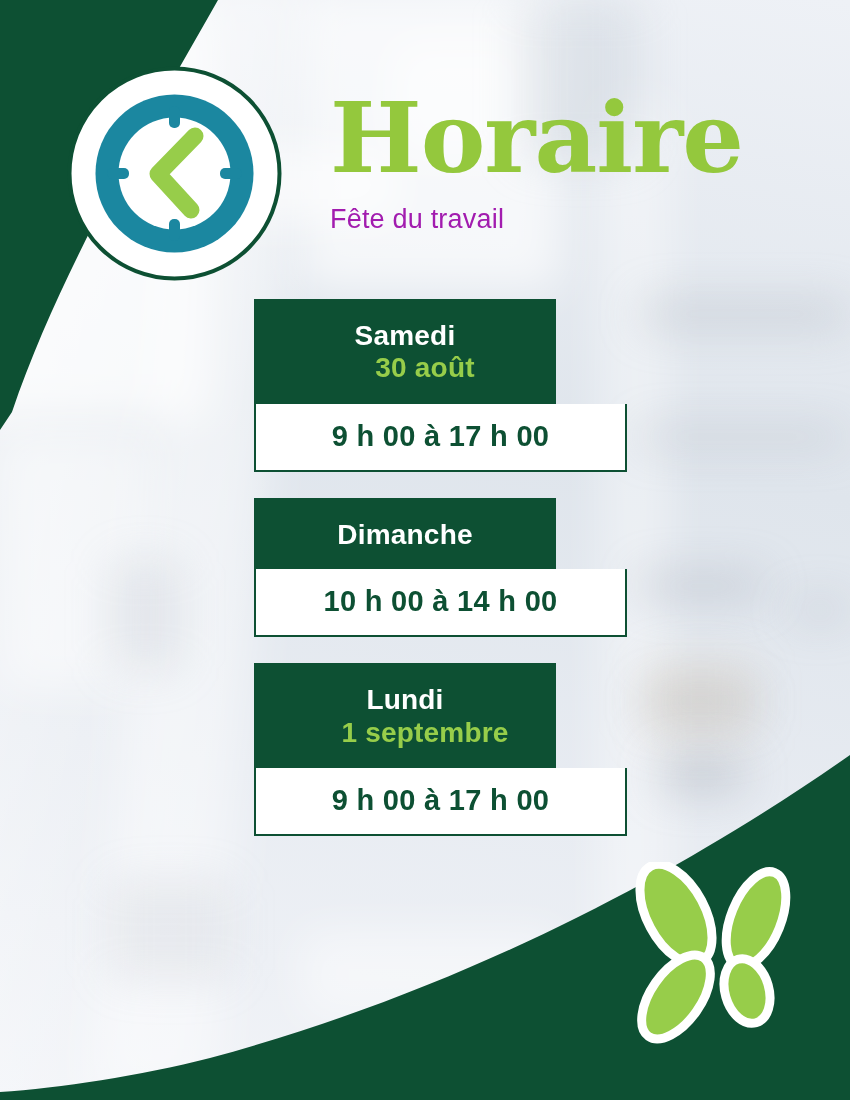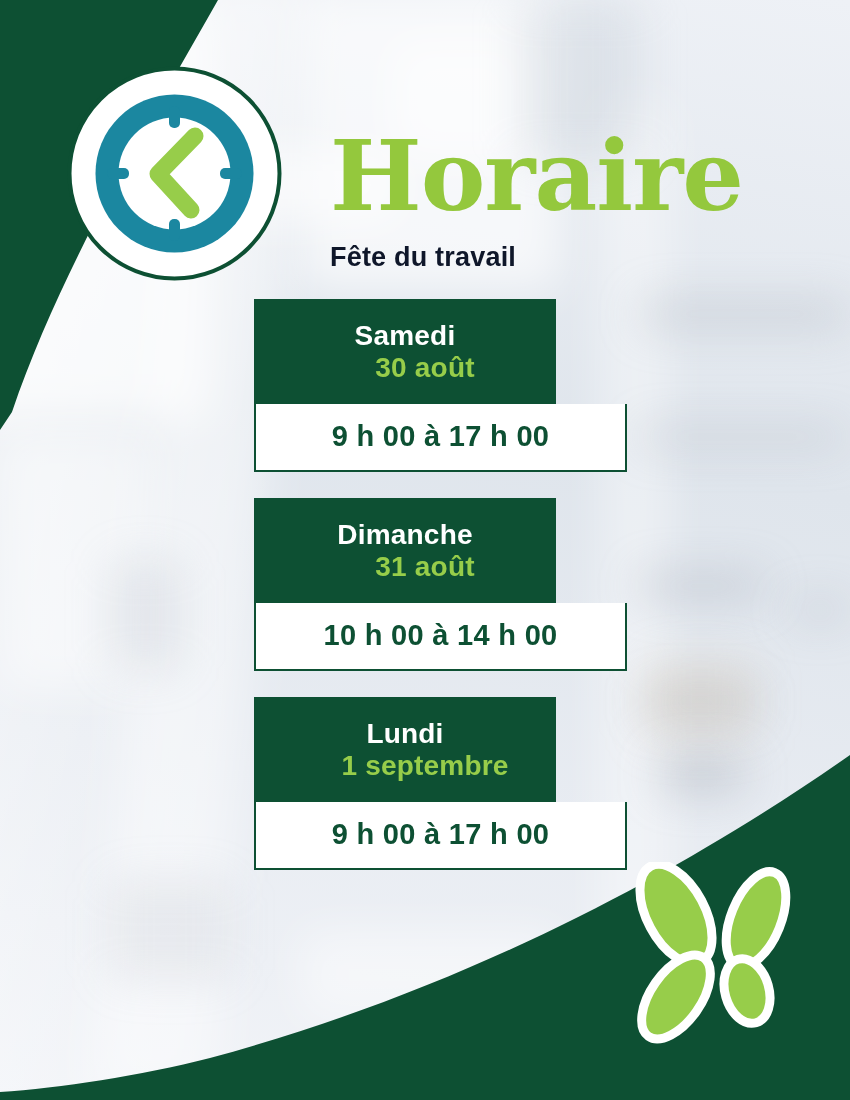--- a/index.html
+++ b/index.html
@@ -48,37 +48,37 @@
   .shape-svg{ position:absolute; inset:0; width:850px; height:1100px; }
 
   
   .clock{
     position:absolute; left:67px; top:66px;
     width:215px; height:215px;
   }
   .clock svg{ display:block; }
 
   .title-block{
-    position:absolute; left:330px; top:88px; width:500px;margin-top:38px;
+    position:absolute; left:330px; top:88px; width:500px;
   }
   .title{
     font-family:"DejaVu Serif", serif;
     font-weight:bold;
     font-size:97px;
     line-height:1.05;
     letter-spacing:-1px;
     color:#94c83d;
   }
   .subtitle{
     margin-top:14px;
     font-family:"Liberation Sans", sans-serif;
-    font-weight:bold;
+    font-weight:normal;
     font-size:27px;
     letter-spacing:.2px;
-    color:#0f172a;
+    color:#a21caf;
   }
 
   
   .cards{ position:absolute; left:254px; top:299px; width:342px; }
   .card{ margin-bottom:26px; }
   .card:last-child{ margin-bottom:12px; }
 
   .card-head{
     width:302px;
     background:#0d5033;
@@ -177,21 +177,20 @@
         <div class="card-date">30 août</div>
       </div>
       <div class="card-body">
         <div class="card-hours">9 h 00 à 17 h 00</div>
       </div>
     </div>
 
     <div class="card">
       <div class="card-head">
         <div class="card-day">Dimanche</div>
-        <div class="card-date">31 août</div>
       </div>
       <div class="card-body">
         <div class="card-hours">10 h 00 à 14 h 00</div>
       </div>
     </div>
 
     <div class="card">
       <div class="card-head">
         <div class="card-day">Lundi</div>
         <div class="card-date">1 septembre</div>

